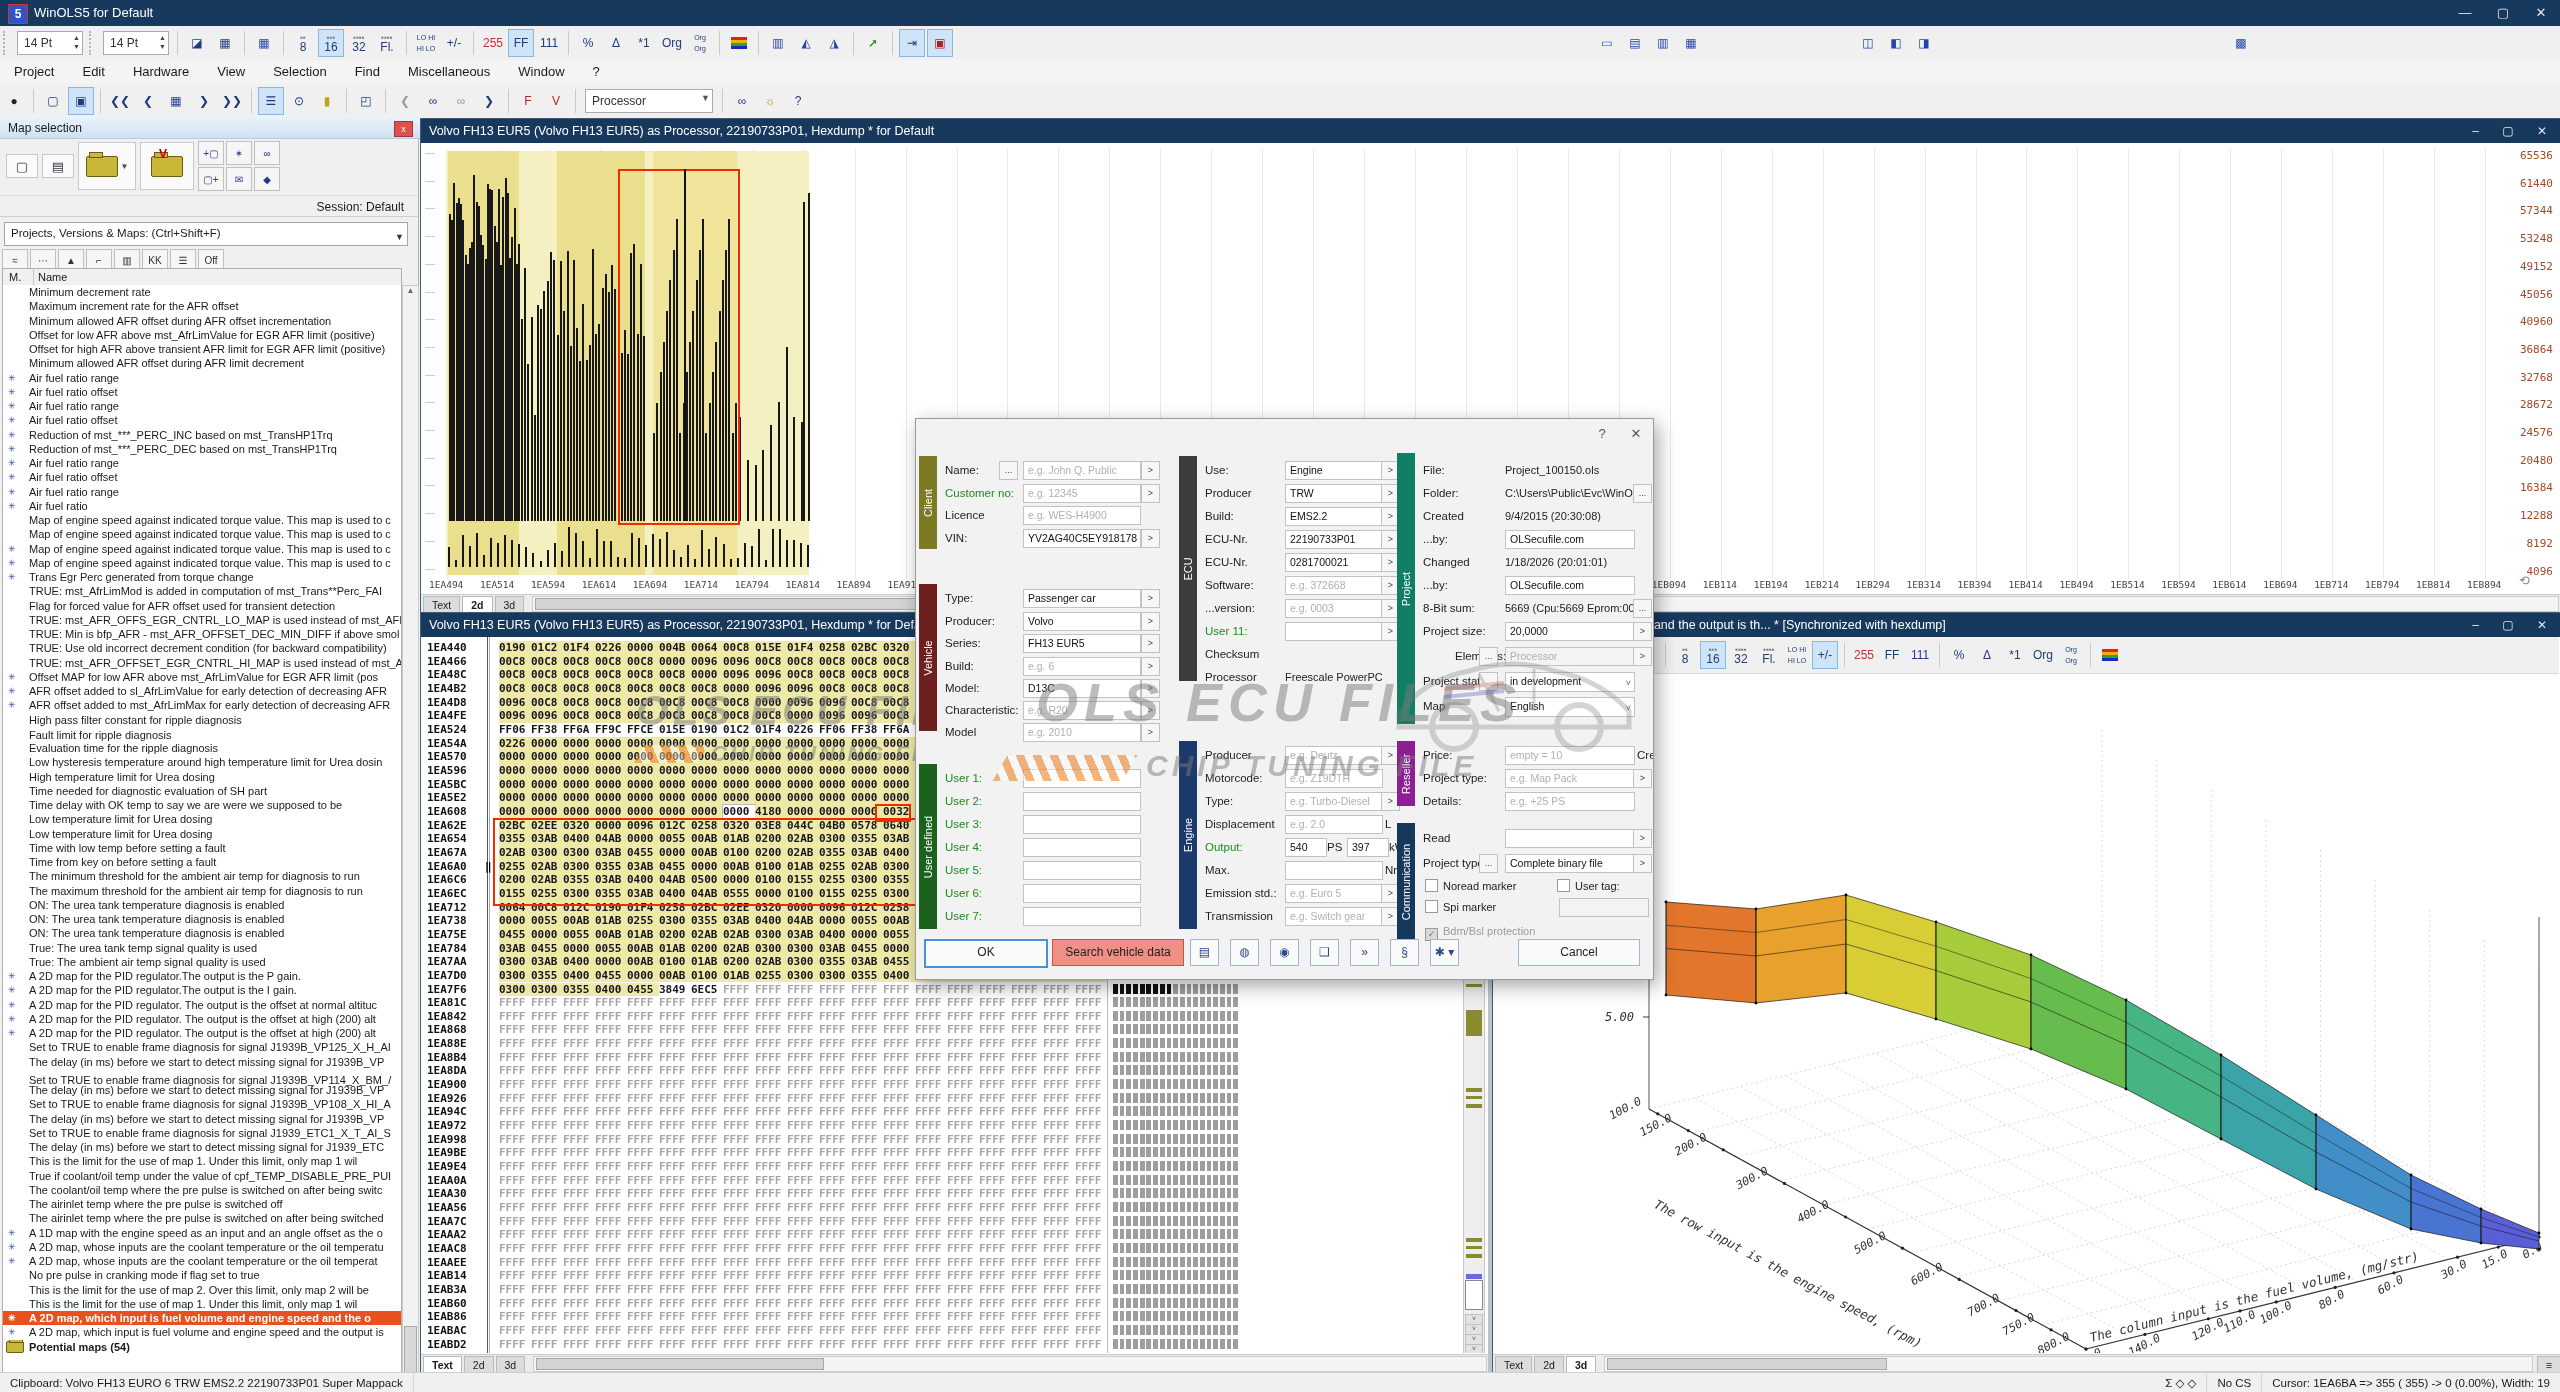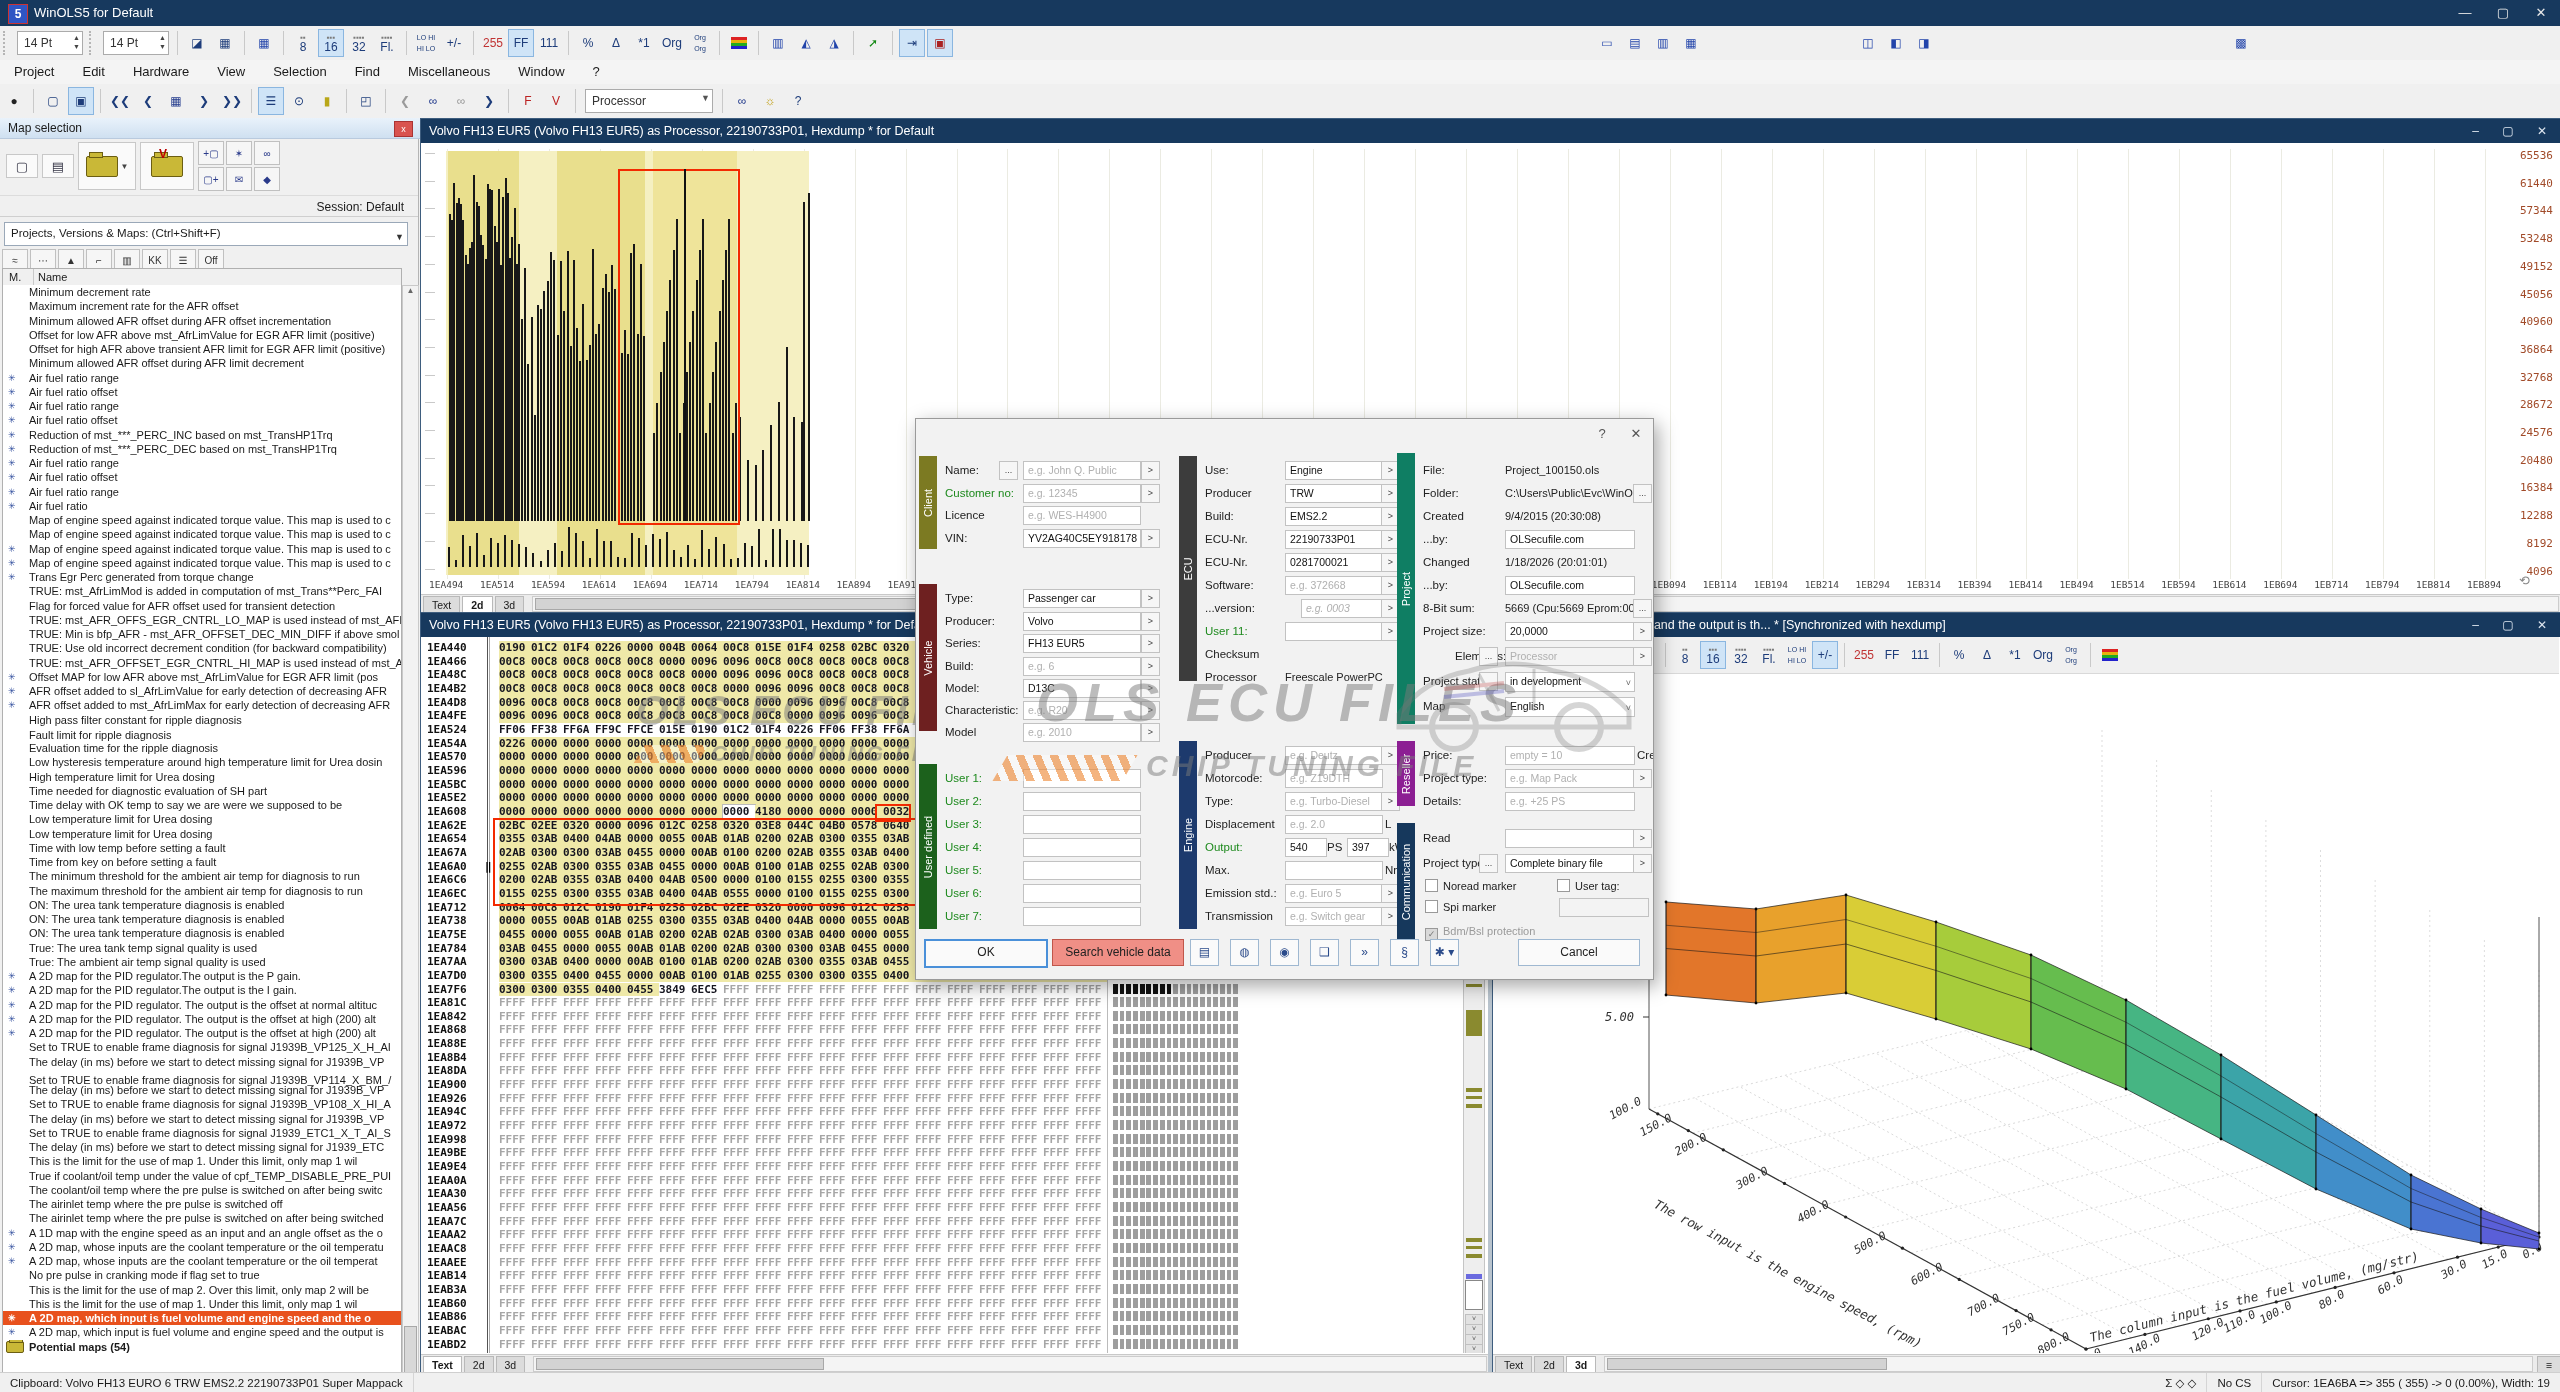--- a/index.html
+++ b/index.html
@@ -2289,21 +2289,21 @@
         <div class="flabel" style="left: 289px; top: 111px;">ECU-Nr.</div>
         <div class="finput" style="left: 369px; top: 111px; width: 92px;">22190733P01</div>
         <div class="fbtn2" style="left: 465px; top: 111px;">&gt;</div>
         <div class="flabel" style="left: 289px; top: 134px;">ECU-Nr.</div>
         <div class="finput" style="left: 369px; top: 134px; width: 92px;">0281700021</div>
         <div class="fbtn2" style="left: 465px; top: 134px;">&gt;</div>
         <div class="flabel" style="left: 289px; top: 157px;">Software:</div>
         <div class="finput ph" style="left: 369px; top: 157px; width: 92px;">e.g. 372668</div>
         <div class="fbtn2" style="left: 465px; top: 157px;">&gt;</div>
         <div class="flabel" style="left: 289px; top: 180px;">...version:</div>
-        <div class="finput ph" style="left: 385px; top: 180px; width: 92px; font-style: italic;">e.g. 0003</div>
+        <div class="finput ph" style="left: 369px; top: 180px; width: 92px;">e.g. 0003</div>
         <div class="fbtn2" style="left: 465px; top: 180px;">&gt;</div>
         <div class="flabel green" style="left: 289px; top: 203px;">User 11:</div>
         <div class="finput" style="left: 369px; top: 203px; width: 92px;"></div>
         <div class="fbtn2" style="left: 465px; top: 203px;">&gt;</div>
         <div class="flabel" style="left: 289px; top: 226px;">Checksum</div>
         <div class="fstatic" style="left: 369px; top: 226px;"></div>
         <div class="flabel" style="left: 289px; top: 249px;">Processor</div>
         <div class="fstatic" style="left: 369px; top: 249px;">Freescale PowerPC</div>
         <div class="secbar" style="left: 263px; top: 322px; height: 188px; background: rgb(29, 58, 109);">
           <span>Engine</span>

